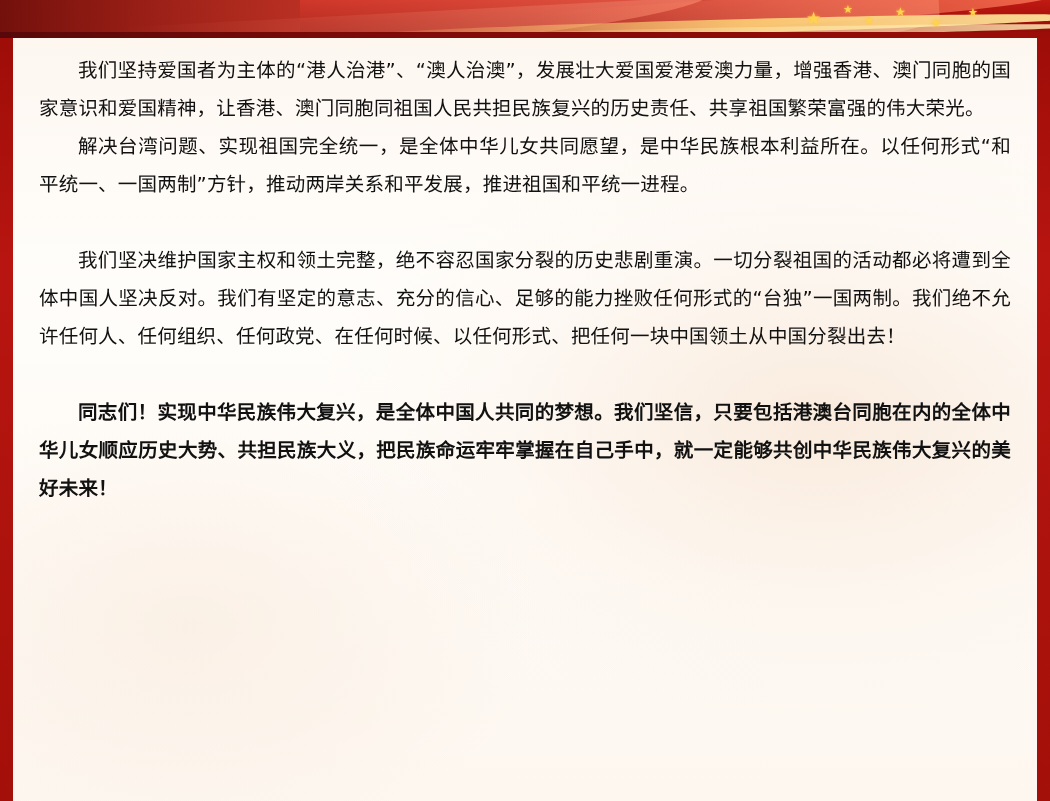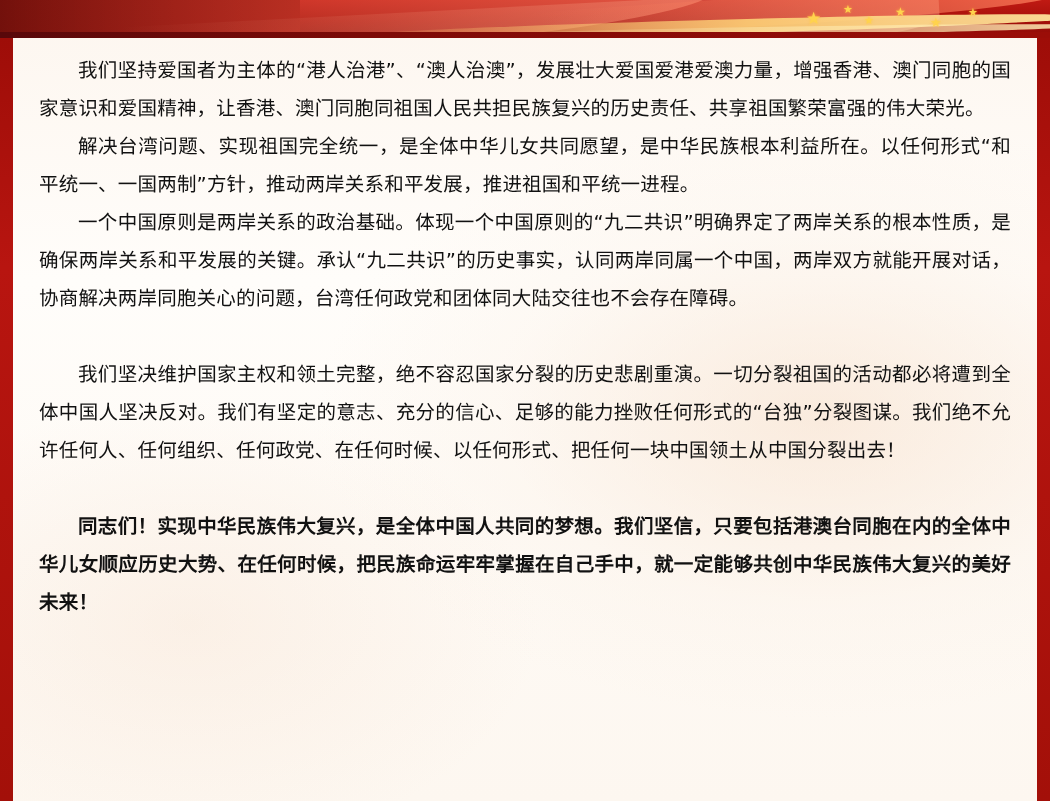--- a/index.html
+++ b/index.html
@@ -158,18 +158,17 @@
     <span class="star s6">★</span>
     <div class="bottom-dark"></div>
   </div>
 
   <div class="edge left"></div>
   <div class="edge right"></div>
 
   <div class="content">
     <p class="para">我们坚持爱国者为主体的“港人治港”、“澳人治澳”，发展壮大爱国爱港爱澳力量，增强香港、澳门同胞的国家意识和爱国精神，让香港、澳门同胞同祖国人民共担民族复兴的历史责任、共享祖国繁荣富强的伟大荣光。</p>
     <p class="para">解决台湾问题、实现祖国完全统一，是全体中华儿女共同愿望，是中华民族根本利益所在。以任何形式“和平统一、一国两制”方针，推动两岸关系和平发展，推进祖国和平统一进程。</p>
-    <p class="para">一个中国原则是两岸关系的政治基础。体现一个中国原则的“九二共识”明确界定了两岸关系的根本性质，是确保两岸关系和平发展的关键。承认“九二共识”的历史事实，认同两岸同属一个中国，两岸双方就能开展对话，协商解决两岸同胞关心的问题，台湾任何政党和团体同大陆交往也不会存在障碍。</p>
-    <p class="para spacer-before">我们坚决维护国家主权和领土完整，绝不容忍国家分裂的历史悲剧重演。一切分裂祖国的活动都必将遭到全体中国人坚决反对。我们有坚定的意志、充分的信心、足够的能力挫败任何形式的“台独”分裂图谋。我们绝不允许任何人、任何组织、任何政党、在任何时候、以任何形式、把任何一块中国领土从中国分裂出去！</p>
-    <p class="para bold spacer-before">同志们！实现中华民族伟大复兴，是全体中国人共同的梦想。我们坚信，只要包括港澳台同胞在内的全体中华儿女顺应历史大势、在任何时候，把民族命运牢牢掌握在自己手中，就一定能够共创中华民族伟大复兴的美好未来！</p>
+    <p class="para spacer-before">我们坚决维护国家主权和领土完整，绝不容忍国家分裂的历史悲剧重演。一切分裂祖国的活动都必将遭到全体中国人坚决反对。我们有坚定的意志、充分的信心、足够的能力挫败任何形式的“台独”一国两制。我们绝不允许任何人、任何组织、任何政党、在任何时候、以任何形式、把任何一块中国领土从中国分裂出去！</p>
+    <p class="para bold spacer-before">同志们！实现中华民族伟大复兴，是全体中国人共同的梦想。我们坚信，只要包括港澳台同胞在内的全体中华儿女顺应历史大势、共担民族大义，把民族命运牢牢掌握在自己手中，就一定能够共创中华民族伟大复兴的美好未来！</p>
   </div>
 
 </div>
 
 </body></html>

